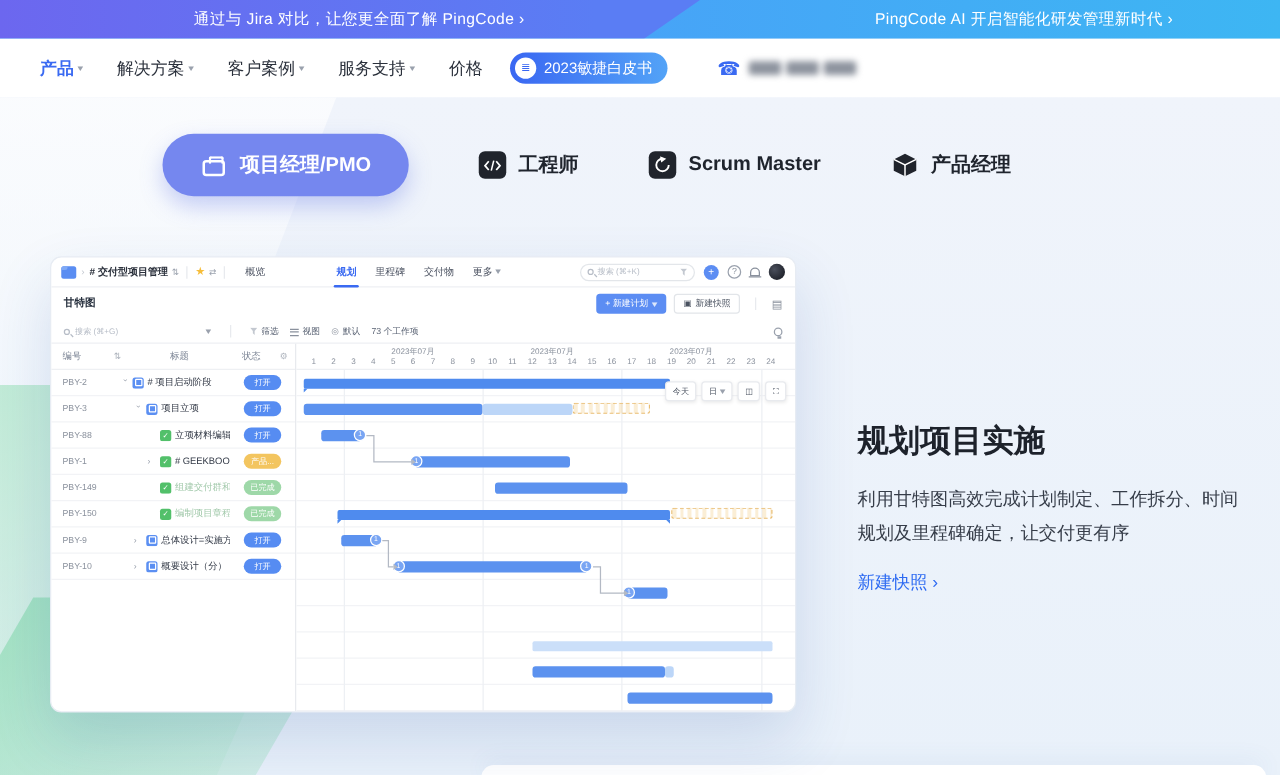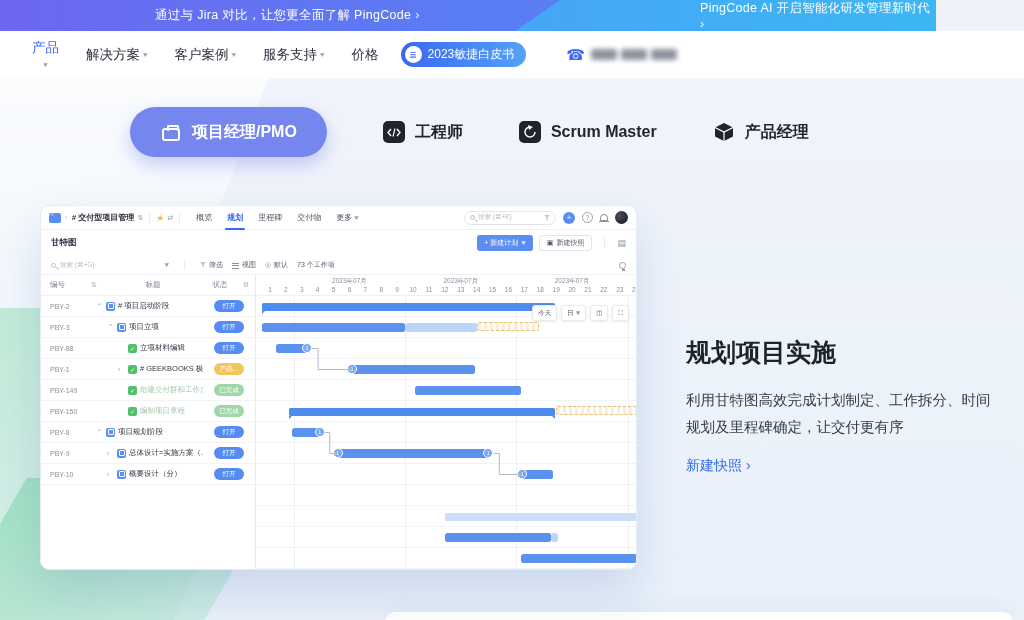--- a/index.html
+++ b/index.html
@@ -1,38 +1,38 @@
 <!DOCTYPE html>
 <html><head>
 <meta charset="utf-8">
 <style>
   * { margin:0; padding:0; box-sizing:border-box; }
   html,body { width:1024px; height:620px; }
   body { font-family:"Liberation Sans","DejaVu Sans",sans-serif; overflow:hidden; background:#eef3fa; position:relative; }
 
   
-  .banner { position:absolute; left:0; top:0; width:936px; height:31px;
+  .banner { position:absolute; left:0; top:0; width:1024px; height:31px;
     background:linear-gradient(90deg,#49a0f8 40%,#3db6f3 100%); overflow:hidden; }
   .banner-left { position:absolute; left:0; top:0; height:31px; width:560px;
     background:linear-gradient(90deg,#6c67ef,#5a7df4 85%);
     clip-path:polygon(0 0,100% 0,92% 100%,0 100%); }
   .banner-text { position:absolute; top:0; height:31px; display:flex; align-items:center;
     color:#fff; font-size:12.5px; letter-spacing:.3px; }
   .banner-text.l { left:155px; } .banner-text.r { left:700px; }
 
   
   .navbar { position:absolute; left:0; top:31px; width:1024px; height:47px; background:#fff;
     display:flex; align-items:center; }
   .logo { display:flex; align-items:center; gap:7px; margin-left:38px; }
   .logo-mark { width:24px; height:22px; position:relative; }
   .logo-mark svg { display:block; }
   .logo-name { font-size:19px; font-weight:bold; color:#1e2430; letter-spacing:.2px; }
   .menu { display:flex; align-items:center; gap:27px; margin-left:32px; font-size:13.5px; color:#2b313c; }
   .menu-item { display:flex; align-items:center; gap:3px; cursor:pointer; }
-  .menu-item.active { color:#3a6af2; font-weight:normal;flex-direction:column; }
+  .menu-item.active { color:#3a6af2; font-weight:bold; }
   .mchev { font-size:9px; color:#9aa1ad; transform:scaleY(.8); }
   .wp-pill { margin-left:22px; height:25px; padding:0 12px 0 4px; border-radius:13px; display:flex; align-items:center; gap:6px;
     background:linear-gradient(90deg,#3a67f2,#53a3f7); color:#fff; font-size:12px; }
   .wp-dot { width:17px; height:17px; border-radius:50%; background:#fff; color:#3a67f2; font-size:9px;
     display:flex; align-items:center; justify-content:center; }
   .phone { margin-left:40px; display:flex; align-items:center; gap:6px; }
   .phone-ic { color:#3a6af2; font-size:15px; }
   .phone-blur { display:flex; gap:4px; filter:blur(2.5px); }
   .phone-blur i { display:block; width:26px; height:11px; background:#8d939e; border-radius:2px; }
   .nav-actions { margin-left:auto; margin-right:40px; display:flex; align-items:center; gap:16px; }
@@ -71,21 +71,21 @@
   .app-header { height:24px; border-bottom:1px solid #eef0f3; display:flex; align-items:center; padding:0 8px; }
   .fold-ic { width:12px; height:10px; background:#5a8df2; border-radius:2px; position:relative; }
   .fold-ic:before { content:""; position:absolute; left:0; top:0; width:5px; height:3px; background:#7fa9f6; border-radius:2px 0 2px 0; }
   .bc-sep { color:#c2c7cf; font-size:8px; margin:0 4px; }
   .bc-name { font-size:8px; color:#2b313c; font-weight:bold; }
   .tiny-ic { font-size:7px; color:#9aa1ad; margin-left:3px; }
   .vdiv { width:1px; height:10px; background:#e8eaee; margin:0 6px; }
   .star { color:#f6bd3a; font-size:9px; }
   .app-tabs { display:flex; align-items:center; gap:15px; margin-left:10px; height:24px; }
   .app-tab { font-size:8px; color:#4a5160; height:24px; display:flex; align-items:center; gap:2px; position:relative; cursor:pointer; }
-  .app-tab.active { color:#3a6af2; font-weight:bold; }
+  .app-tab.active { color:#3a6af2; font-weight:bold;margin-left:42px; }
   .app-tab.active:after { content:""; position:absolute; left:-2px; right:-2px; bottom:0; height:2px; background:#3a6af2; border-radius:1px; }
   .hdr-right { margin-left:auto; display:flex; align-items:center; gap:7px; }
   .hdr-search { width:92px; height:14px; border:1px solid #e3e6ea; border-radius:7px; display:flex; align-items:center;
     padding:0 5px; gap:3px; color:#b7bdc7; font-size:6.5px; }
   .i-search { width:5px; height:5px; border:1px solid #b7bdc7; border-radius:50%; position:relative; flex:none; }
   .i-search:after { content:""; position:absolute; left:4px; top:4px; width:3px; height:1px; background:#b7bdc7; transform:rotate(45deg); }
   .i-funnel { width:6px; height:6px; background:#c3c8d0; clip-path:polygon(0 0,100% 0,62% 45%,62% 100%,38% 78%,38% 45%); margin-left:auto; }
   .circ { width:12px; height:12px; border-radius:50%; display:flex; align-items:center; justify-content:center; font-size:8px; }
   .circ.plus { background:#5c8df3; color:#fff; }
   .circ.help { border:1px solid #9aa1ad; color:#8a919d; width:11px; height:11px; font-size:7px; }
@@ -108,21 +108,21 @@
   .i-lines { width:7px; height:7px; background:
     linear-gradient(#8a919d,#8a919d) 0 1px/7px 1px no-repeat,
     linear-gradient(#8a919d,#8a919d) 0 3.5px/7px 1px no-repeat,
     linear-gradient(#8a919d,#8a919d) 0 6px/7px 1px no-repeat; }
   .i-eye { color:#8a919d; font-size:7px; }
   .count { color:#596273; font-size:7px; }
   .i-bulb { margin-left:auto; width:7px; height:7px; border:1px solid #9aa1ad; border-radius:50%; position:relative; }
   .i-bulb:after { content:""; position:absolute; left:1.5px; bottom:-3px; width:3px; height:2px; background:#9aa1ad; }
 
   .app-main { display:flex; height:294px; }
-  .tpanel { width:215px; border-right:1px solid #e8eaee; flex:none; }
+  .tpanel { width:196px; border-right:1px solid #e8eaee; flex:none; }
   .colhead { height:21px; display:flex; align-items:center; border-bottom:1px solid #eef0f3; color:#7b8494; font-size:7.5px; }
   .ch-id { width:50px; padding-left:9px; }
   .ch-sort { width:12px; color:#aab0ba; font-size:7px; }
   .ch-title { flex:1; text-align:center; }
   .ch-status { width:34px; text-align:center; }
   .ch-gear { width:18px; text-align:center; color:#aab0ba; font-size:7px; }
 
   .trow { height:21px; display:flex; align-items:center; border-bottom:1px solid #f2f3f6; }
   .tid { width:50px; padding-left:9px; font-size:7px; color:#8a919d; flex:none; }
   .tcell { flex:1; display:flex; align-items:center; gap:3px; overflow:hidden; white-space:nowrap; }
@@ -411,31 +411,20 @@
               <span class="tcell" style="padding-left:27px">
                 <span class="chev none"></span>
                 <span class="ri green">✓</span>
                 <span class="ttitle">编制项目章程</span>
               </span>
               <span class="tstatus">
                 <span class="pill" style="background:#9ed8a8">已完成</span>
               </span>
             </div>
             <div class="trow">
-              <span class="tid">PBY-8</span>
-              <span class="tcell" style="padding-left:5px">
-                <span class="chev down">›</span>
-                <span class="ri blue"></span>
-                <span class="ttitle">项目规划阶段</span>
-              </span>
-              <span class="tstatus">
-                <span class="pill" style="background:#568cf2">打开</span>
-              </span>
-            </div>
-            <div class="trow">
               <span class="tid">PBY-9</span>
               <span class="tcell" style="padding-left:16px">
                 <span class="chev right">›</span>
                 <span class="ri blue"></span>
                 <span class="ttitle">总体设计=实施方案（...</span>
               </span>
               <span class="tstatus">
                 <span class="pill" style="background:#568cf2">打开</span>
               </span>
             </div>

